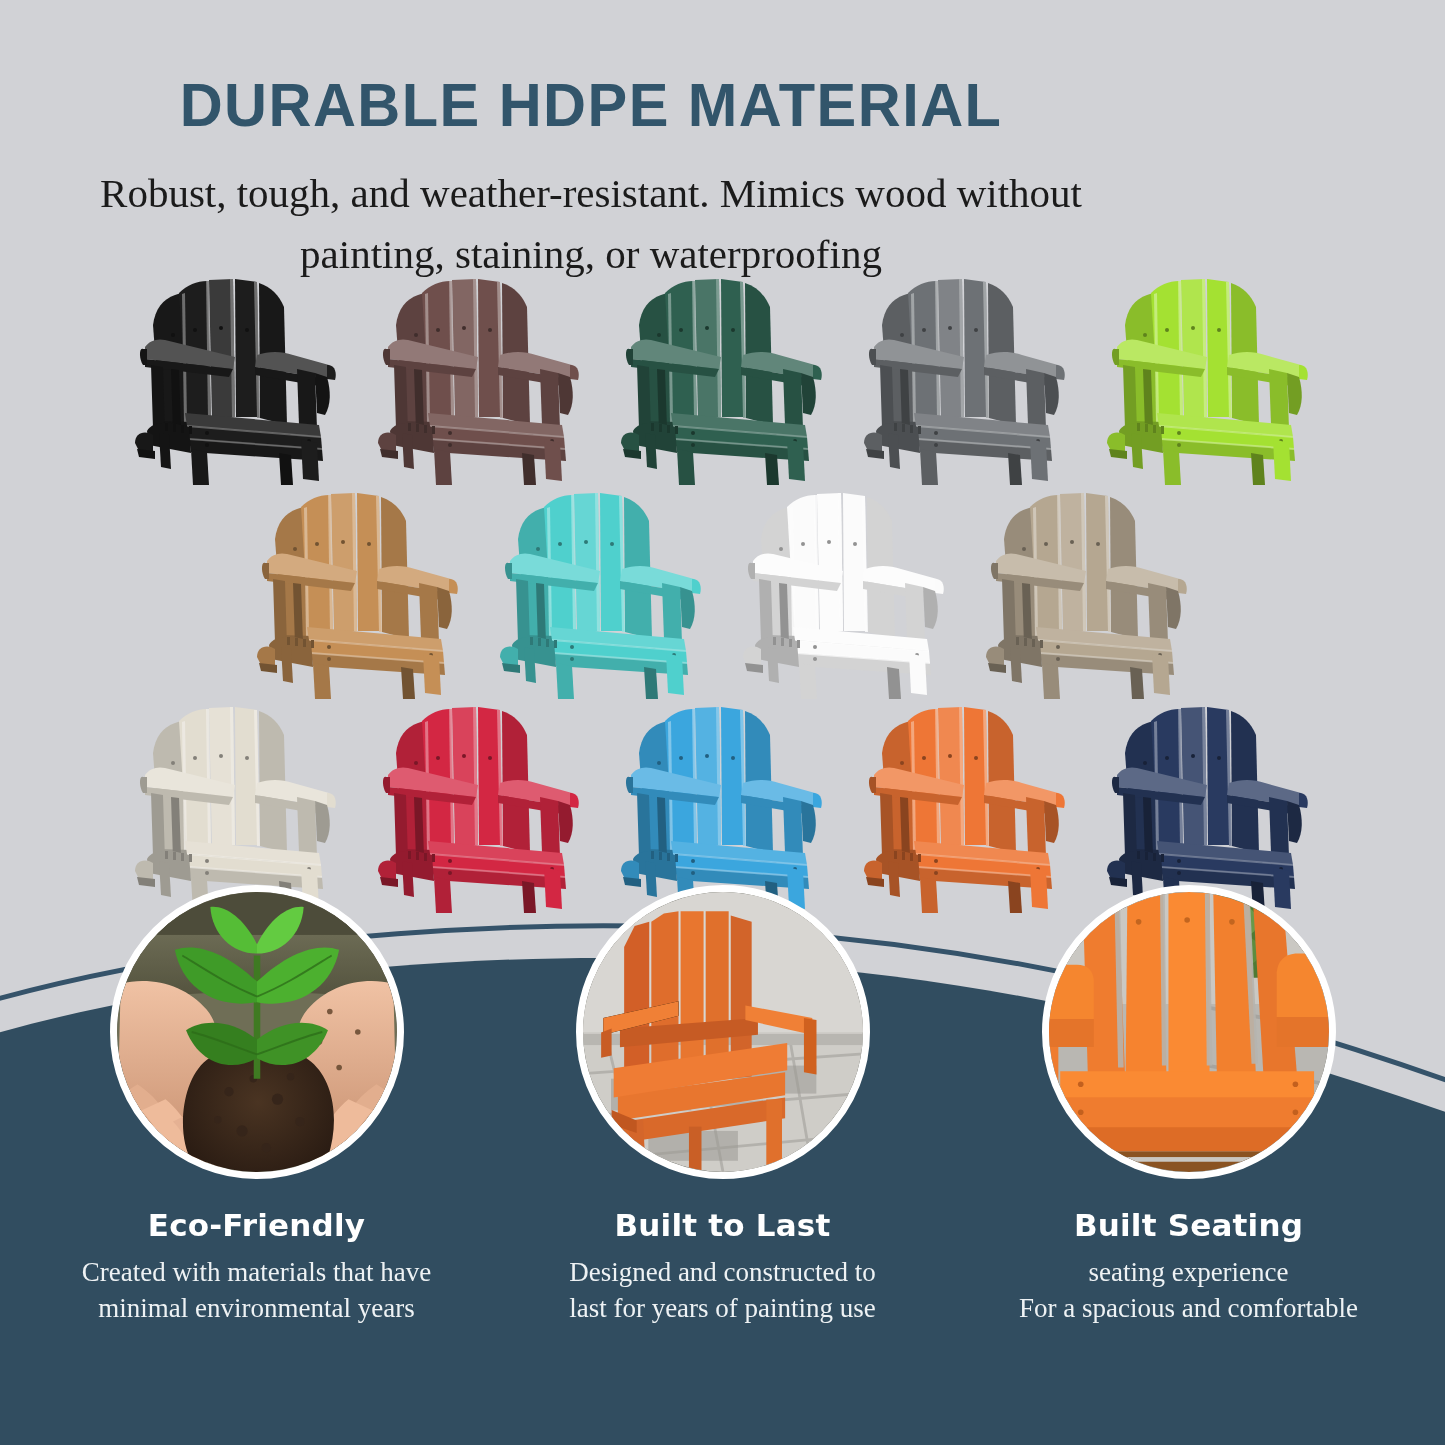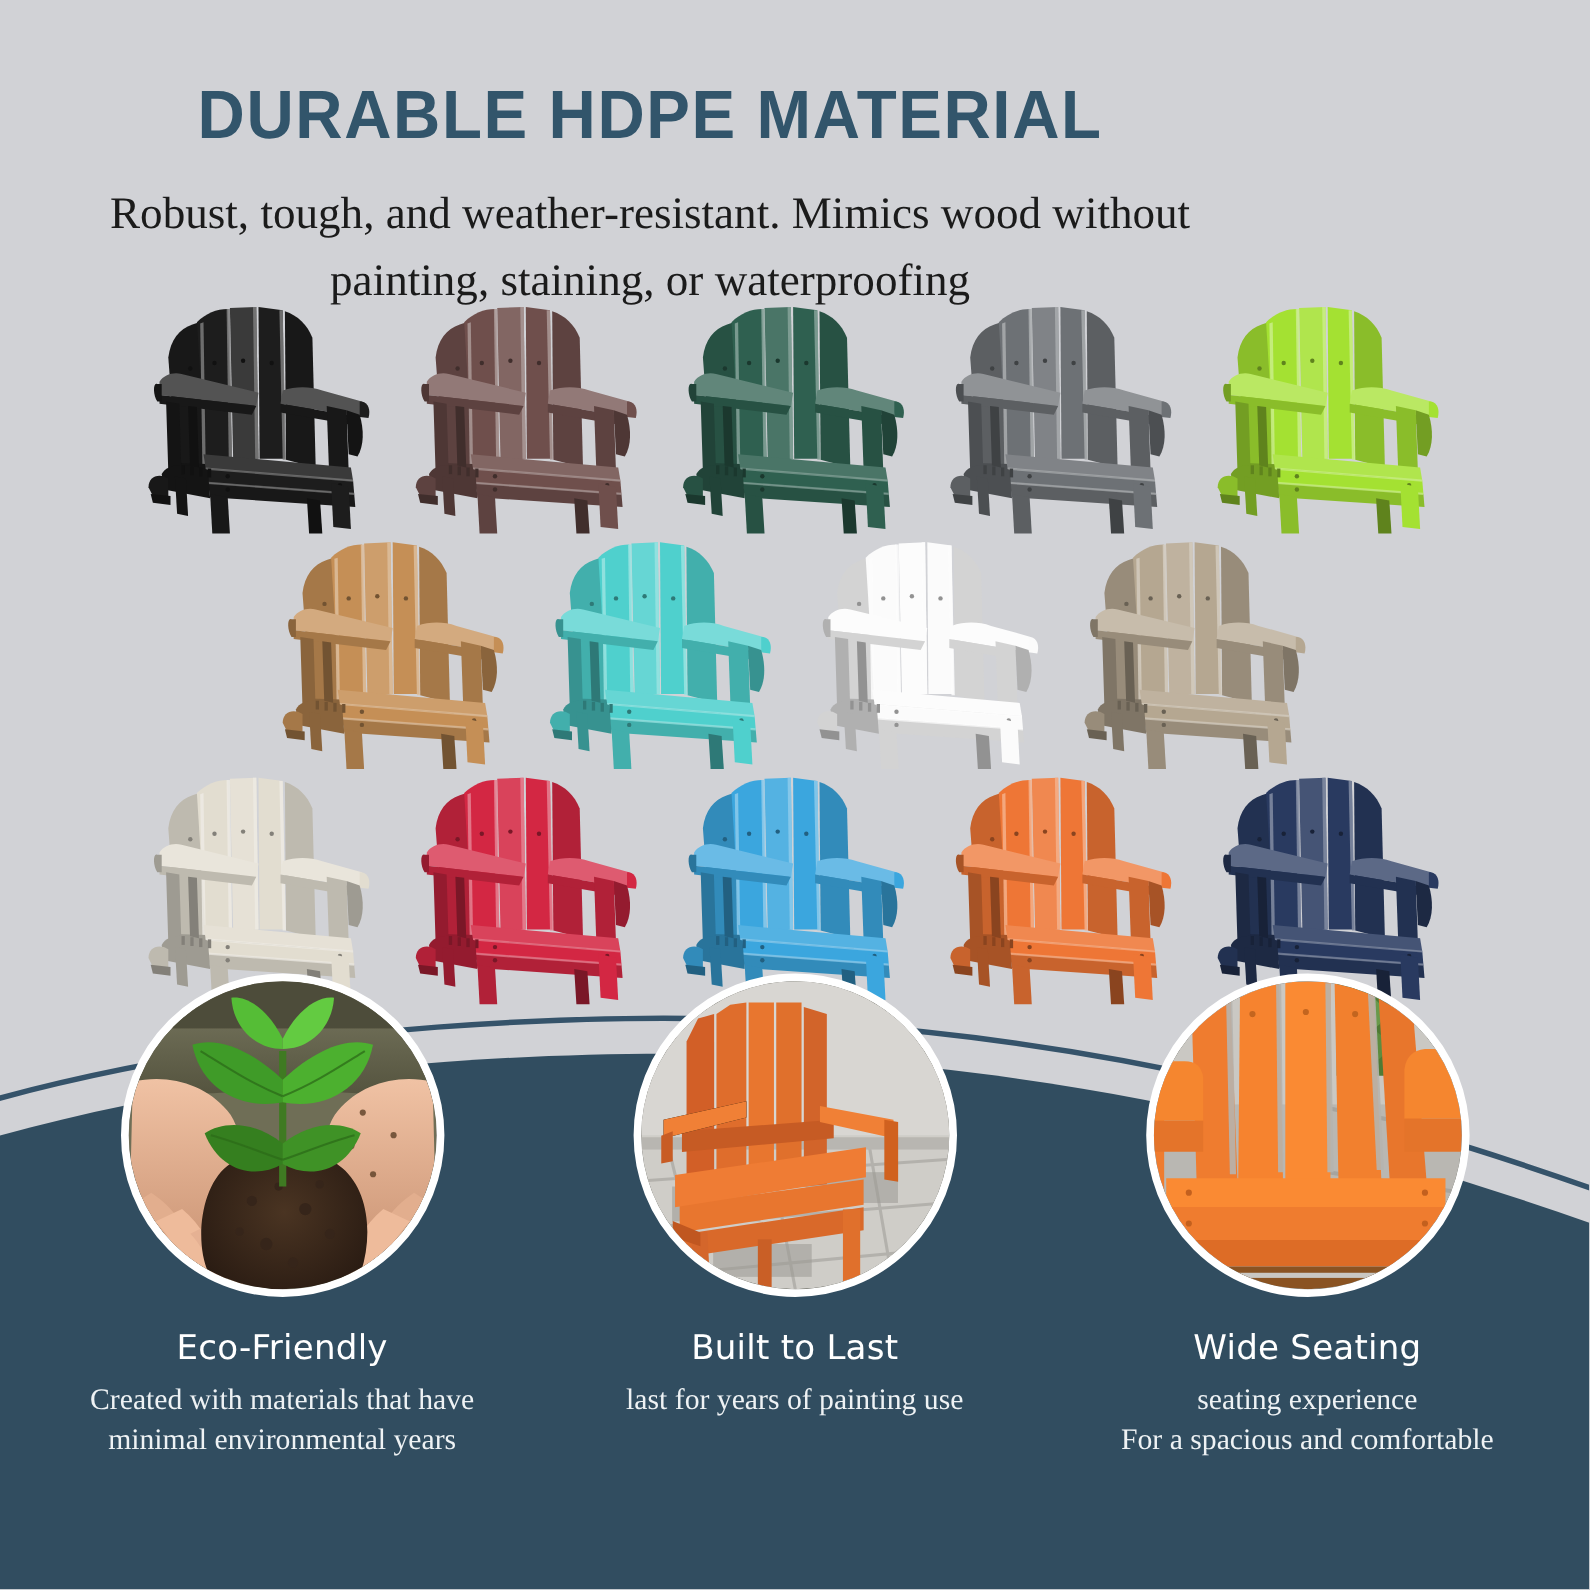--- a/index.html
+++ b/index.html
@@ -131,21 +131,21 @@
     position: relative;
     background: #7a7a72;
     flex: none;
   }
 
   .feature-circle svg { display: block; width: 100%; height: 100%; }
 
   .feature-title {
     margin-top: 28px;
     font-family: "DejaVu Sans", sans-serif;
-    font-weight: normal;
+    font-weight: bold;
     font-size: 31px;
     color: #ffffff;
     letter-spacing: 0.2px;
     text-align: center;
   }
 
   .feature-desc {
     margin-top: 12px;
     font-family: "Liberation Serif", serif;
     font-size: 27px;
@@ -1467,20 +1467,21 @@
               <rect x="170" y="186" width="15" height="78" fill="#e0702c"></rect>
               <rect x="96" y="212" width="12" height="66" fill="#c95f26"></rect>
 
               <path d="M22 196 l24 10 v12 l-24 -8 Z" fill="#c05720"></path>
             </g>
           </g>
         </svg>
       </div>
       <div class="feature-title">Built to Last</div>
       <div class="feature-desc">
+        <div>Designed and constructed to</div>
         <div>last for years of painting use</div>
       </div>
     </div>
 
     <div class="feature">
       <div class="feature-circle" style="border-color: rgb(255, 255, 255);">
         <svg viewBox="0 0 300 300">
           <defs>
             <clipPath id="clipWide">
                 <circle cx="150" cy="150" r="150"></circle>
@@ -1534,21 +1535,21 @@
               <circle cx="34" cy="236" r="3"></circle>
                 <circle cx="264" cy="236" r="3"></circle>
               <circle cx="34" cy="206" r="3"></circle>
                 <circle cx="264" cy="206" r="3"></circle>
             </g>
             <rect x="0" y="278" width="300" height="22" fill="#8a5322"></rect>
             <rect x="60" y="284" width="180" height="5" fill="#c9c7c2"></rect>
           </g>
         </svg>
       </div>
-      <div class="feature-title">Wide Seating</div>
+      <div class="feature-title">Built Seating</div>
       <div class="feature-desc">
         <div>seating experience</div>
         <div>For a spacious and comfortable</div>
       </div>
     </div>
 
   </div>
 </div>
 
 </body></html>

